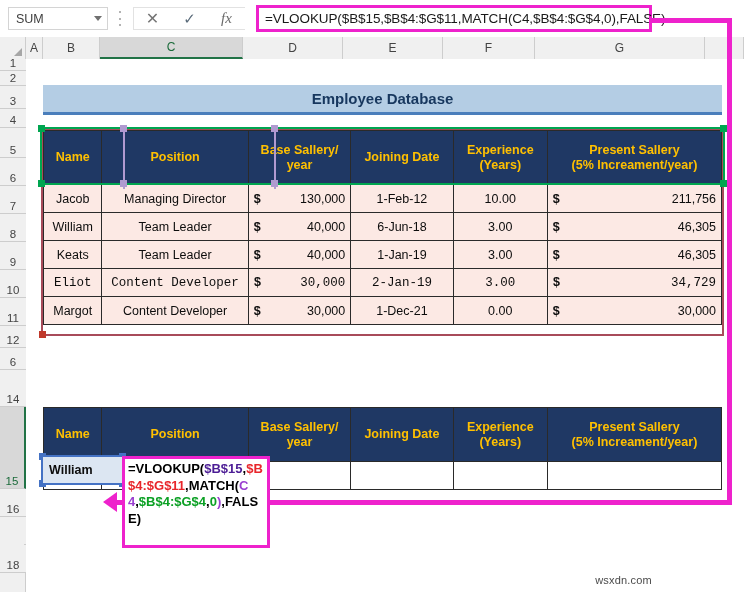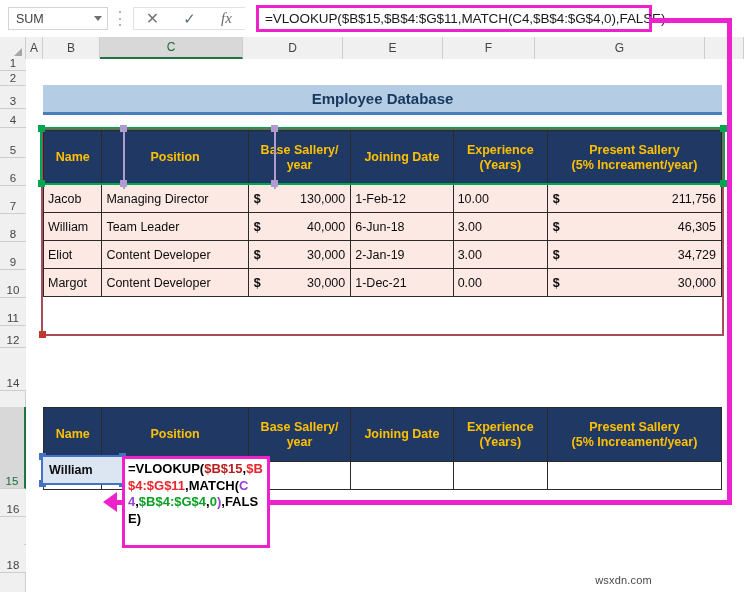--- a/index.html
+++ b/index.html
@@ -116,21 +116,21 @@
     background: #1f3864 !important;
     color: #ffc000 !important;
     font-weight: bold;
     text-align: center;
     font-size: 12px;
     line-height: 1.15;
     white-space: normal !important;
     padding: 0 2px !important;
   }
   .data-cell { background: #fce9e4; }
-  .c-center { }
+  .c-center { text-align: center; }
   .money { position: relative; text-align: right; padding-right: 5px !important; }
   .money .dollar { position: absolute; left: 5px; top: 50%; transform: translateY(-50%); font-weight: bold; }
   .blank-cell { background: #ffffff; }
 
   
   #table1 { left: 17px; top: 71px; width: 679px; }
   
   #table2 { left: 17px; top: 348px; width: 679px; }
 
   
@@ -180,21 +180,21 @@
   .edit-box {
     position: absolute; left: 96px; top: 397px; width: 148px; height: 92px;
     background: #ffffff;
     border: 3px solid #ee22cc;
     padding: 2px 3px 0 3px;
     font-size: 13px; font-weight: bold; color: #000;
     line-height: 1.28;
     word-break: break-all;
     z-index: 7;
   }
-  .ref-blue   { color: #b91c1c; }
+  .ref-blue   { color: #4c1d95; }
   .ref-red    { color: #e8262b; }
   .ref-purple { color: #9a3fd0; }
   .ref-green  { color: #0ba024; }
 
   
   .anno { position: absolute; background: #ee22cc; z-index: 6; }
   .anno-v-right { left: 727px; top: 18px; width: 5px; height: 487px; }
   .anno-h-bottom { left: 115px; top: 500px; width: 617px; height: 5px; }
   .anno-top-stub { left: 649px; top: 18px; width: 83px; height: 5px; }
   .arrow-head {
@@ -259,21 +259,21 @@
         <div class="rh" style="top: 50px; height: 19px;">4</div>
         <div class="rh" style="top: 69px; height: 30px;">5</div>
         <div class="rh" style="top: 99px; height: 28px;">6</div>
         <div class="rh" style="top: 127px; height: 28px;">7</div>
         <div class="rh" style="top: 155px; height: 28px;">8</div>
         <div class="rh" style="top: 183px; height: 28px;">9</div>
         <div class="rh" style="top: 211px; height: 28px;">10</div>
         <div class="rh" style="top: 239px; height: 28px;">11</div>
         <div class="rh" style="top: 267px; height: 22px;">12</div>
         <div class="rh" style="top: 289px; height: 22px;">6</div>
-        <div class="rh" style="top: 295px; height: 37px;">14</div>
+        <div class="rh" style="top: 311px; height: 37px;">14</div>
         <div class="rh sel" style="top: 348px; height: 82px;">15</div>
         <div class="rh" style="top: 430px; height: 28px;">16</div>
         <div class="rh" style="top: 458px; height: 28px; margin-left: 24px;">17</div>
         <div class="rh" style="top: 486px; height: 28px;">18</div>
       </div>
   </div>
 
   <div class="sheet">
 
     <div class="title-banner">Employee Database</div>
@@ -313,20 +313,28 @@
           </tr>
           <tr style="height: 28px;">
             <td class="data-cell c-center">William</td>
             <td class="data-cell c-center">Team Leader</td>
             <td class="data-cell money"><span class="dollar">$</span>40,000</td>
             <td class="data-cell c-center">6-Jun-18</td>
             <td class="data-cell c-center">3.00</td>
             <td class="data-cell money"><span class="dollar">$</span>46,305</td>
           </tr>
           <tr style="height: 28px;">
+            <td class="data-cell c-center">Keats</td>
+            <td class="data-cell c-center">Team Leader</td>
+            <td class="data-cell money"><span class="dollar">$</span>40,000</td>
+            <td class="data-cell c-center">1-Jan-19</td>
+            <td class="data-cell c-center">3.00</td>
+            <td class="data-cell money"><span class="dollar">$</span>46,305</td>
+          </tr>
+          <tr style="height: 28px; font-family: Liberation Mono, monospace;">
             <td class="data-cell c-center">Eliot</td>
             <td class="data-cell c-center">Content Developer</td>
             <td class="data-cell money"><span class="dollar">$</span>30,000</td>
             <td class="data-cell c-center">2-Jan-19</td>
             <td class="data-cell c-center">3.00</td>
             <td class="data-cell money"><span class="dollar">$</span>34,729</td>
           </tr>
           <tr style="height: 28px;">
             <td class="data-cell c-center">Margot</td>
             <td class="data-cell c-center">Content Developer</td>

